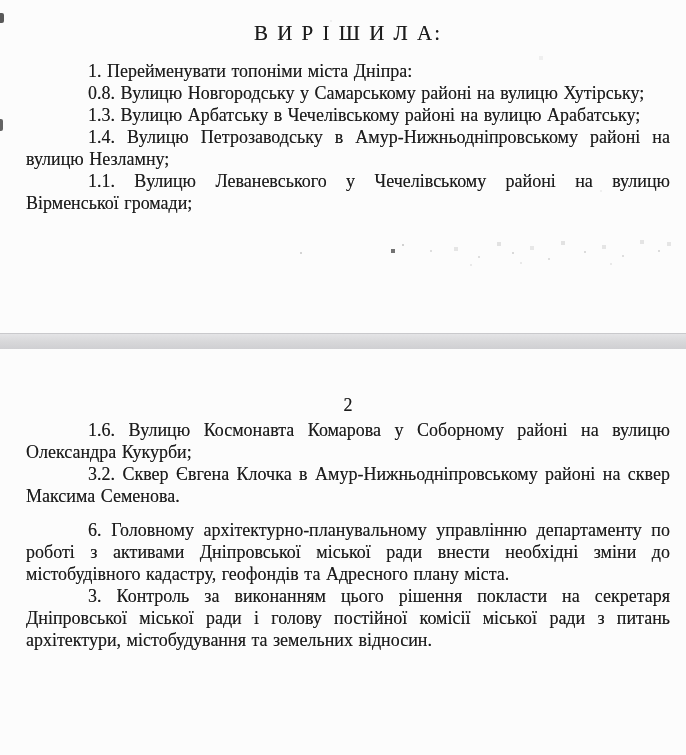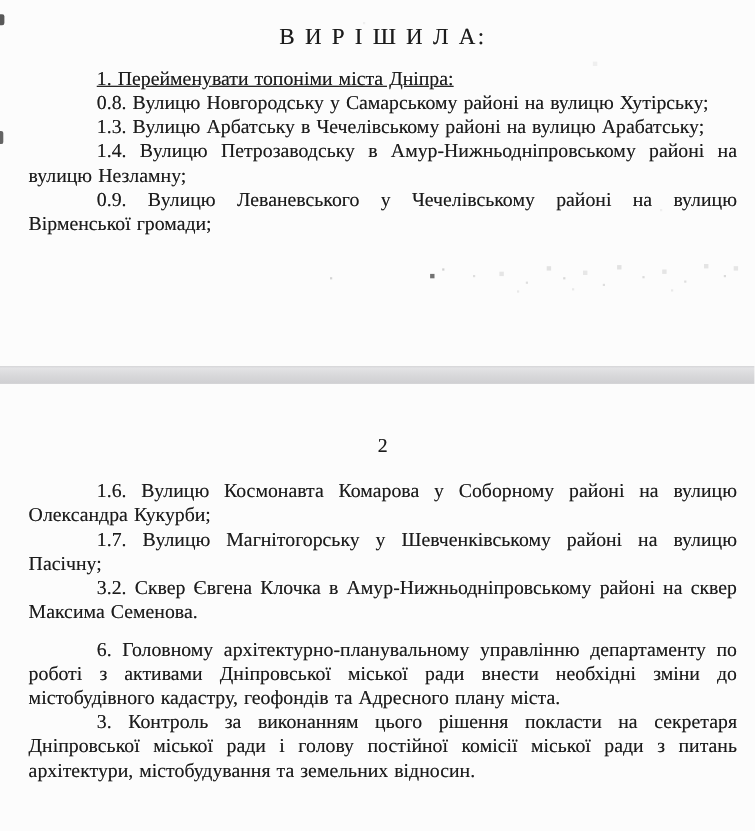--- a/index.html
+++ b/index.html
@@ -40,38 +40,37 @@
     font-size: 18px;
     line-height: 22px;
     text-align: justify;
     text-align-last: left;
     text-indent: 62px;
     text-shadow: 0 0 0.4px rgba(0,0,0,0.5);
     word-spacing: 1px;
   }
   .first-para {
     margin-top: 16px;
-    text-decoration: underline;
   }
   .page-break-band {
     width: 686px;
     height: 16px;
     background: linear-gradient(to bottom, #e4e4e6 0%, #d7d7d9 55%, #cfcfd2 100%);
     border-top: 1px solid #c9c9cc;
     box-sizing: border-box;
   }
   .page-number {
     margin-top: 45px;
     font-size: 18px;
     line-height: 22px;
     text-align: center;
     text-shadow: 0 0 0.4px rgba(0,0,0,0.5);
   }
   .items-start {
-    margin-top: 19px;
+    margin-top: 3px;
   }
   .para-2 {
     margin-top: 12px;
   }
   .para-3 {
   }
   
   .noise-layer {
     position: absolute;
     top: 0;
@@ -129,30 +128,29 @@
 </head>
 <body>
 
 <div class="doc-page page-one">
   <h1 class="heading">В И Р І Ш И Л А:</h1>
 
   <p class="para first-para">1. Перейменувати топоніми міста Дніпра:</p>
   <p class="para">0.8. Вулицю Новгородську у Самарському районі на вулицю Хутірську;</p>
   <p class="para">1.3. Вулицю Арбатську в Чечелівському районі на вулицю Арабатську;</p>
   <p class="para">1.4. Вулицю Петрозаводську в Амур-Нижньодніпровському районі на вулицю Незламну;</p>
-  <p class="para">0.9. Вулицю Леваневського у Чечелівському районі на вулицю Вірменської громади;</p>
+  <p class="para">1.1. Вулицю Леваневського у Чечелівському районі на вулицю Вірменської громади;</p>
 </div>
 
 <div class="page-break-band"></div>
 
 <div class="doc-page page-two">
   <div class="page-number">2</div>
 
   <p class="para items-start">1.6. Вулицю Космонавта Комарова у Соборному районі на вулицю Олександра Кукурби;</p>
-  <p class="para">1.7. Вулицю Магнітогорську у Шевченківському районі на вулицю Пасічну;</p>
   <p class="para">3.2. Сквер Євгена Клочка в Амур-Нижньодніпровському районі на сквер Максима Семенова.</p>
   <p class="para para-2">6. Головному архітектурно-планувальному управлінню департаменту по роботі з активами Дніпровської міської ради внести необхідні зміни до містобудівного кадастру, геофондів та Адресного плану міста.</p>
   <p class="para para-3">3. Контроль за виконанням цього рішення покласти на секретаря Дніпровської міської ради і голову постійної комісії міської ради з питань архітектури, містобудування та земельних відносин.</p>
 </div>
 
 <div class="noise-layer"></div>
 <div class="edge-mark-1"></div>
 <div class="edge-mark-2"></div>
 
 </body></html>

